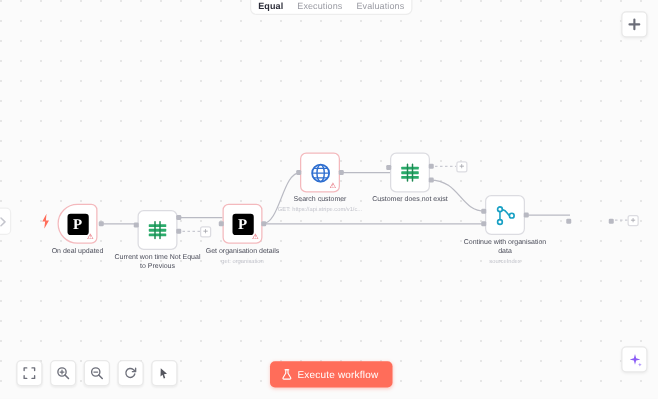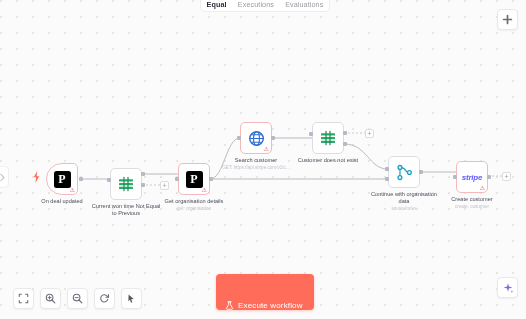--- a/index.html
+++ b/index.html
@@ -89,25 +89,25 @@
     border: 1px solid #e9e9e9;
     border-radius: 4px;
     display: flex; align-items: center; justify-content: center;
     box-shadow: 0 1px 1.5px rgba(0,0,0,.05);
   }
 
   
   #execute-btn {
     position: absolute;
     left: 216px; bottom: 9px;
-    height: 36px;
+    height: 21px;
     padding: 0 11px 0 9px;
     background: #ff6d5a;
     border-radius: 4px;
-    display: flex; align-items: flex-end; gap: 4px;
+    display: flex; align-items: center; gap: 4px;
     color: #fff;
     font-size: 8px;
     letter-spacing: .15px;
     box-shadow: 0 1px 3px rgba(255,109,90,.35);
     z-index: 25;
     white-space: nowrap;
     margin-top: 48px;
   }
 
   
@@ -385,28 +385,20 @@
         <path d="M6.2 3.9 C10 4.6 10.6 8 12.2 8.8" fill="none" stroke="#18a0c4" stroke-width="1.3"></path>
       </svg>
     </div>
     <div class="label">Continue with organisation data</div>
     <div class="sublabel" style="top:50px;">sourceIndex</div>
   </div>
   <div class="port" style="left:385px; top:167px;"></div>
   <div class="port" style="left:385px; top:177px;"></div>
   <div class="port" style="left:419px; top:170px;"></div>
 
-  <div class="node pink" style="left:456px; top:161px;">
-    <div class="box">
-      <div class="stripe-logo">stripe</div>
-      <div class="warn">⚠</div>
-    </div>
-    <div class="label">Create customer</div>
-    <div class="sublabel" style="top:43px;">create: customer</div>
-  </div>
   <div class="port" style="left:453px; top:175px;"></div>
   <div class="port" style="left:487px; top:175px;"></div>
 
   <div class="conn-plus" style="left:160px; top:181px;">+</div>
   <div class="conn-plus" style="left:365px; top:129px;">+</div>
   <div class="conn-plus" style="left:502px; top:172px;">+</div>
 
 </div>
 
 </body></html>

